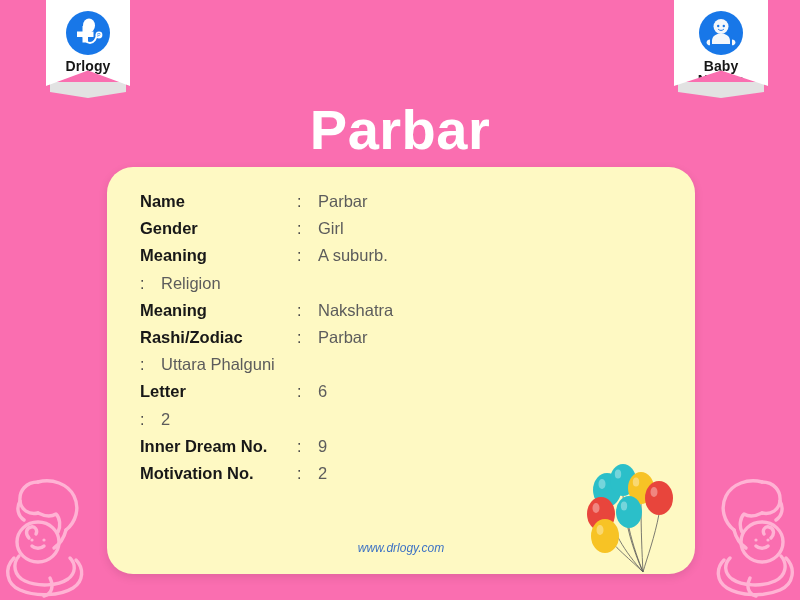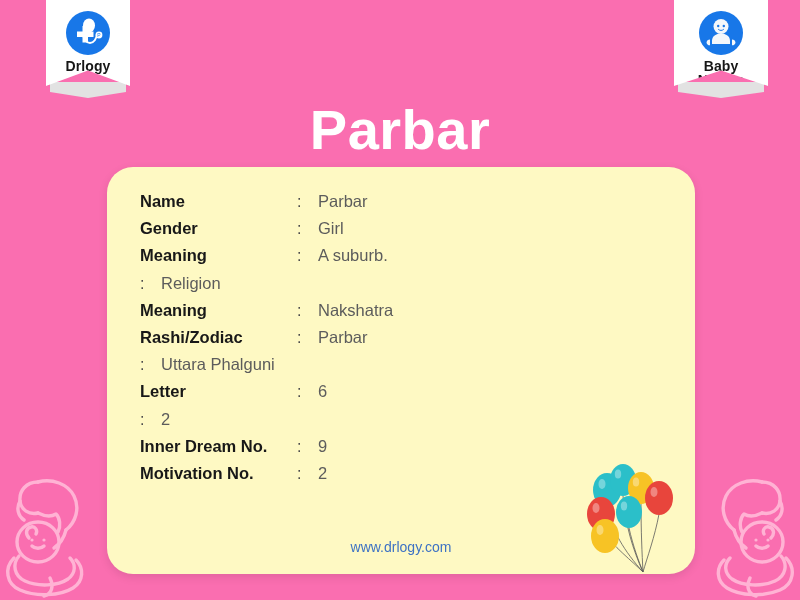--- a/index.html
+++ b/index.html
@@ -133,23 +133,24 @@
   }
 
   .card-footer {
     position: absolute;
     left: 0;
     right: 0;
     bottom: 18px;
     text-align: center;
   }
   .footer-link {
-    font-size: 14px;
+    font-size: 12px;
     color: #3d72c4;
     text-decoration: none;
+    font-style: italic;
   }
 
   .balloons {
     position: absolute;
     right: 6px;
     bottom: -4px;
     width: 104px;
     height: 118px;
     pointer-events: none;
   }

